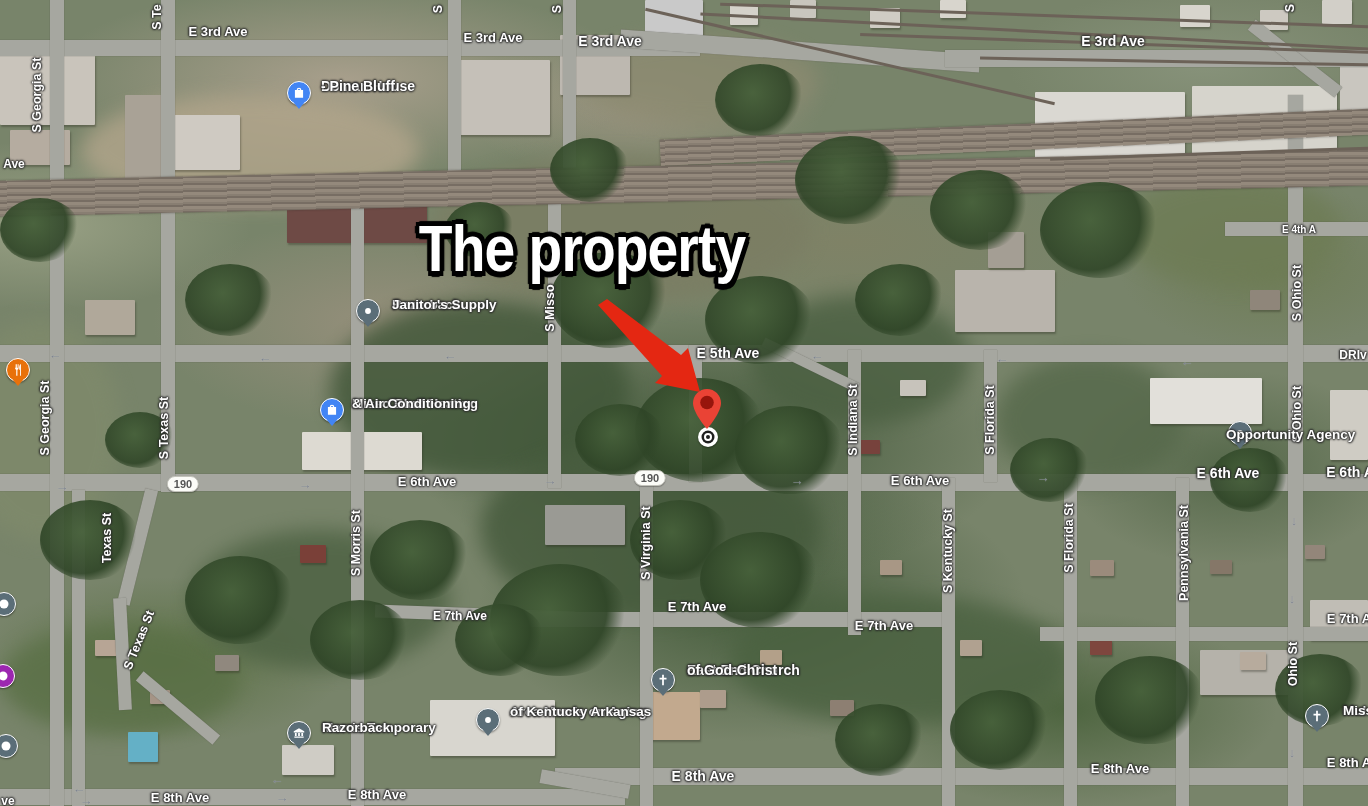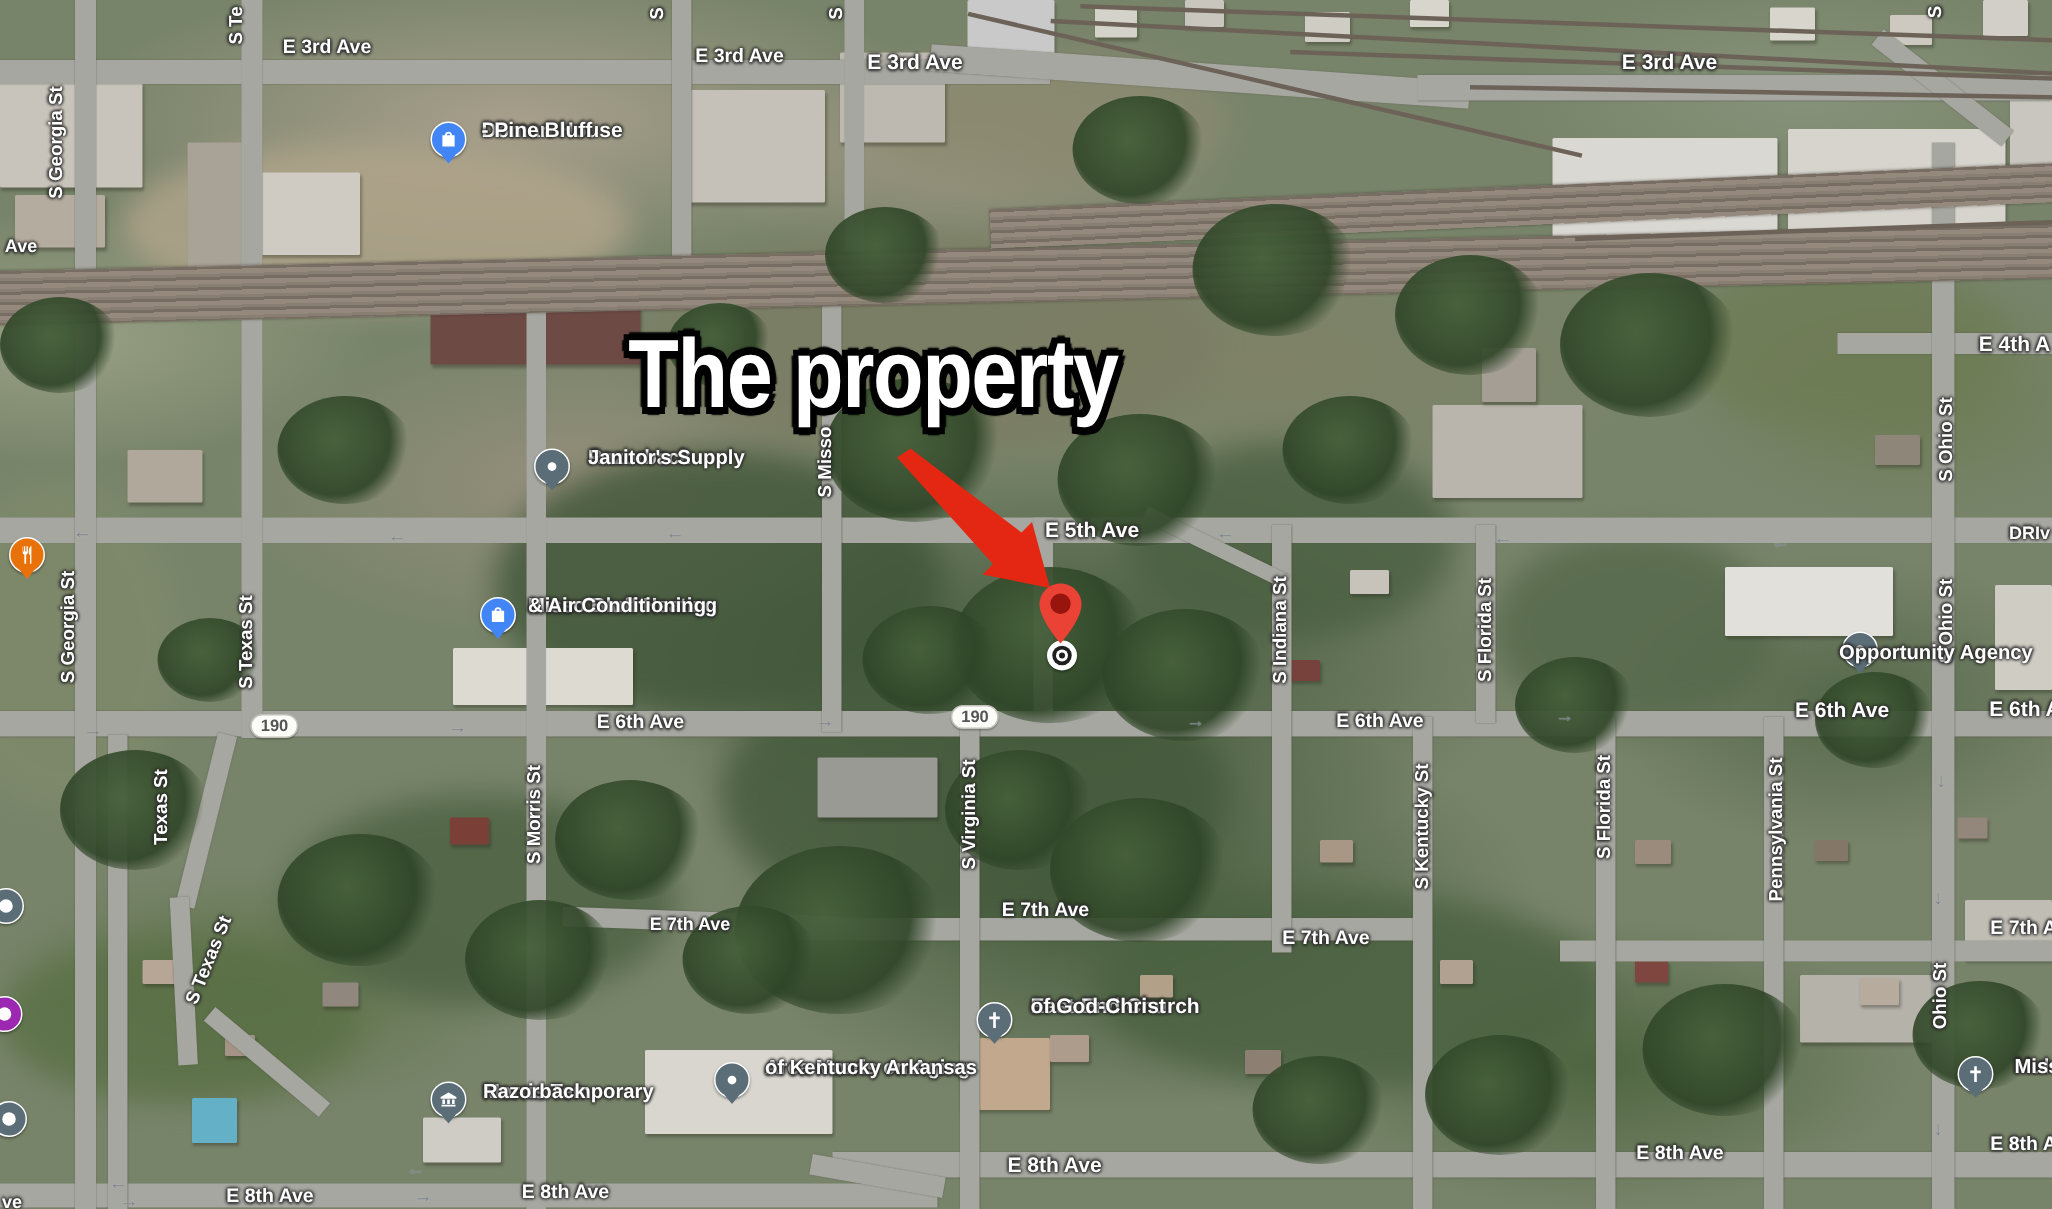--- a/index.html
+++ b/index.html
@@ -198,21 +198,21 @@
       <div class="tree" style="left: 105px; top: 412px; width: 70px; height: 56px; background: radial-gradient(circle at 42% 40%, rgba(70, 96, 58, 0.95) 0%, rgba(47, 69, 39, 0.9) 55%, rgba(47, 69, 39, 0) 72%);"></div>
       <div class="tree" style="left: 1010px; top: 438px; width: 80px; height: 64px; background: radial-gradient(circle at 42% 40%, rgba(70, 96, 58, 0.95) 0%, rgba(47, 69, 39, 0.9) 55%, rgba(47, 69, 39, 0) 72%);"></div>
       <div class="tree" style="left: 550px; top: 138px; width: 80px; height: 64px; background: radial-gradient(circle at 42% 40%, rgba(70, 96, 58, 0.95) 0%, rgba(47, 69, 39, 0.9) 55%, rgba(47, 69, 39, 0) 72%);"></div>
       <div class="tree" style="left: 445px; top: 202px; width: 70px; height: 56px; background: radial-gradient(circle at 42% 40%, rgba(70, 96, 58, 0.95) 0%, rgba(47, 69, 39, 0.9) 55%, rgba(47, 69, 39, 0) 72%);"></div>
     </div>
   <div id="labels">
       <div class="lbl road-lbl" style="left: 218px; top: 31px; font-size: 13px;">E 3rd Ave</div>
       <div class="lbl road-lbl" style="left: 493px; top: 37px; font-size: 13px;">E 3rd Ave</div>
       <div class="lbl road-lbl" style="left: 610px; top: 41px; font-size: 14px;">E 3rd Ave</div>
       <div class="lbl road-lbl" style="left: 1113px; top: 41px; font-size: 14px;">E 3rd Ave</div>
-      <div class="lbl road-lbl" style="left: 1343px; top: 229px; font-size: 14px;">E 4th A</div>
+      <div class="lbl road-lbl" style="left: 1299px; top: 229px; font-size: 10px;">E 4th A</div>
       <div class="lbl road-lbl" style="left: 728px; top: 353px; font-size: 14px;">E 5th Ave</div>
       <div class="lbl road-lbl" style="left: 1353px; top: 355px; font-size: 12px;">DRIv</div>
       <div class="lbl road-lbl" style="left: 427px; top: 481px; font-size: 13px;">E 6th Ave</div>
       <div class="lbl road-lbl" style="left: 920px; top: 480px; font-size: 13px;">E 6th Ave</div>
       <div class="lbl road-lbl" style="left: 1228px; top: 473px; font-size: 14px;">E 6th Ave</div>
       <div class="lbl road-lbl" style="left: 1350px; top: 472px; font-size: 14px;">E 6th A</div>
       <div class="lbl road-lbl" style="left: 460px; top: 616px; font-size: 12px;">E 7th Ave</div>
       <div class="lbl road-lbl" style="left: 697px; top: 606px; font-size: 13px;">E 7th Ave</div>
       <div class="lbl road-lbl" style="left: 884px; top: 625px; font-size: 13px;">E 7th Ave</div>
       <div class="lbl road-lbl" style="left: 1349px; top: 618px; font-size: 13px;">E 7th A</div>

